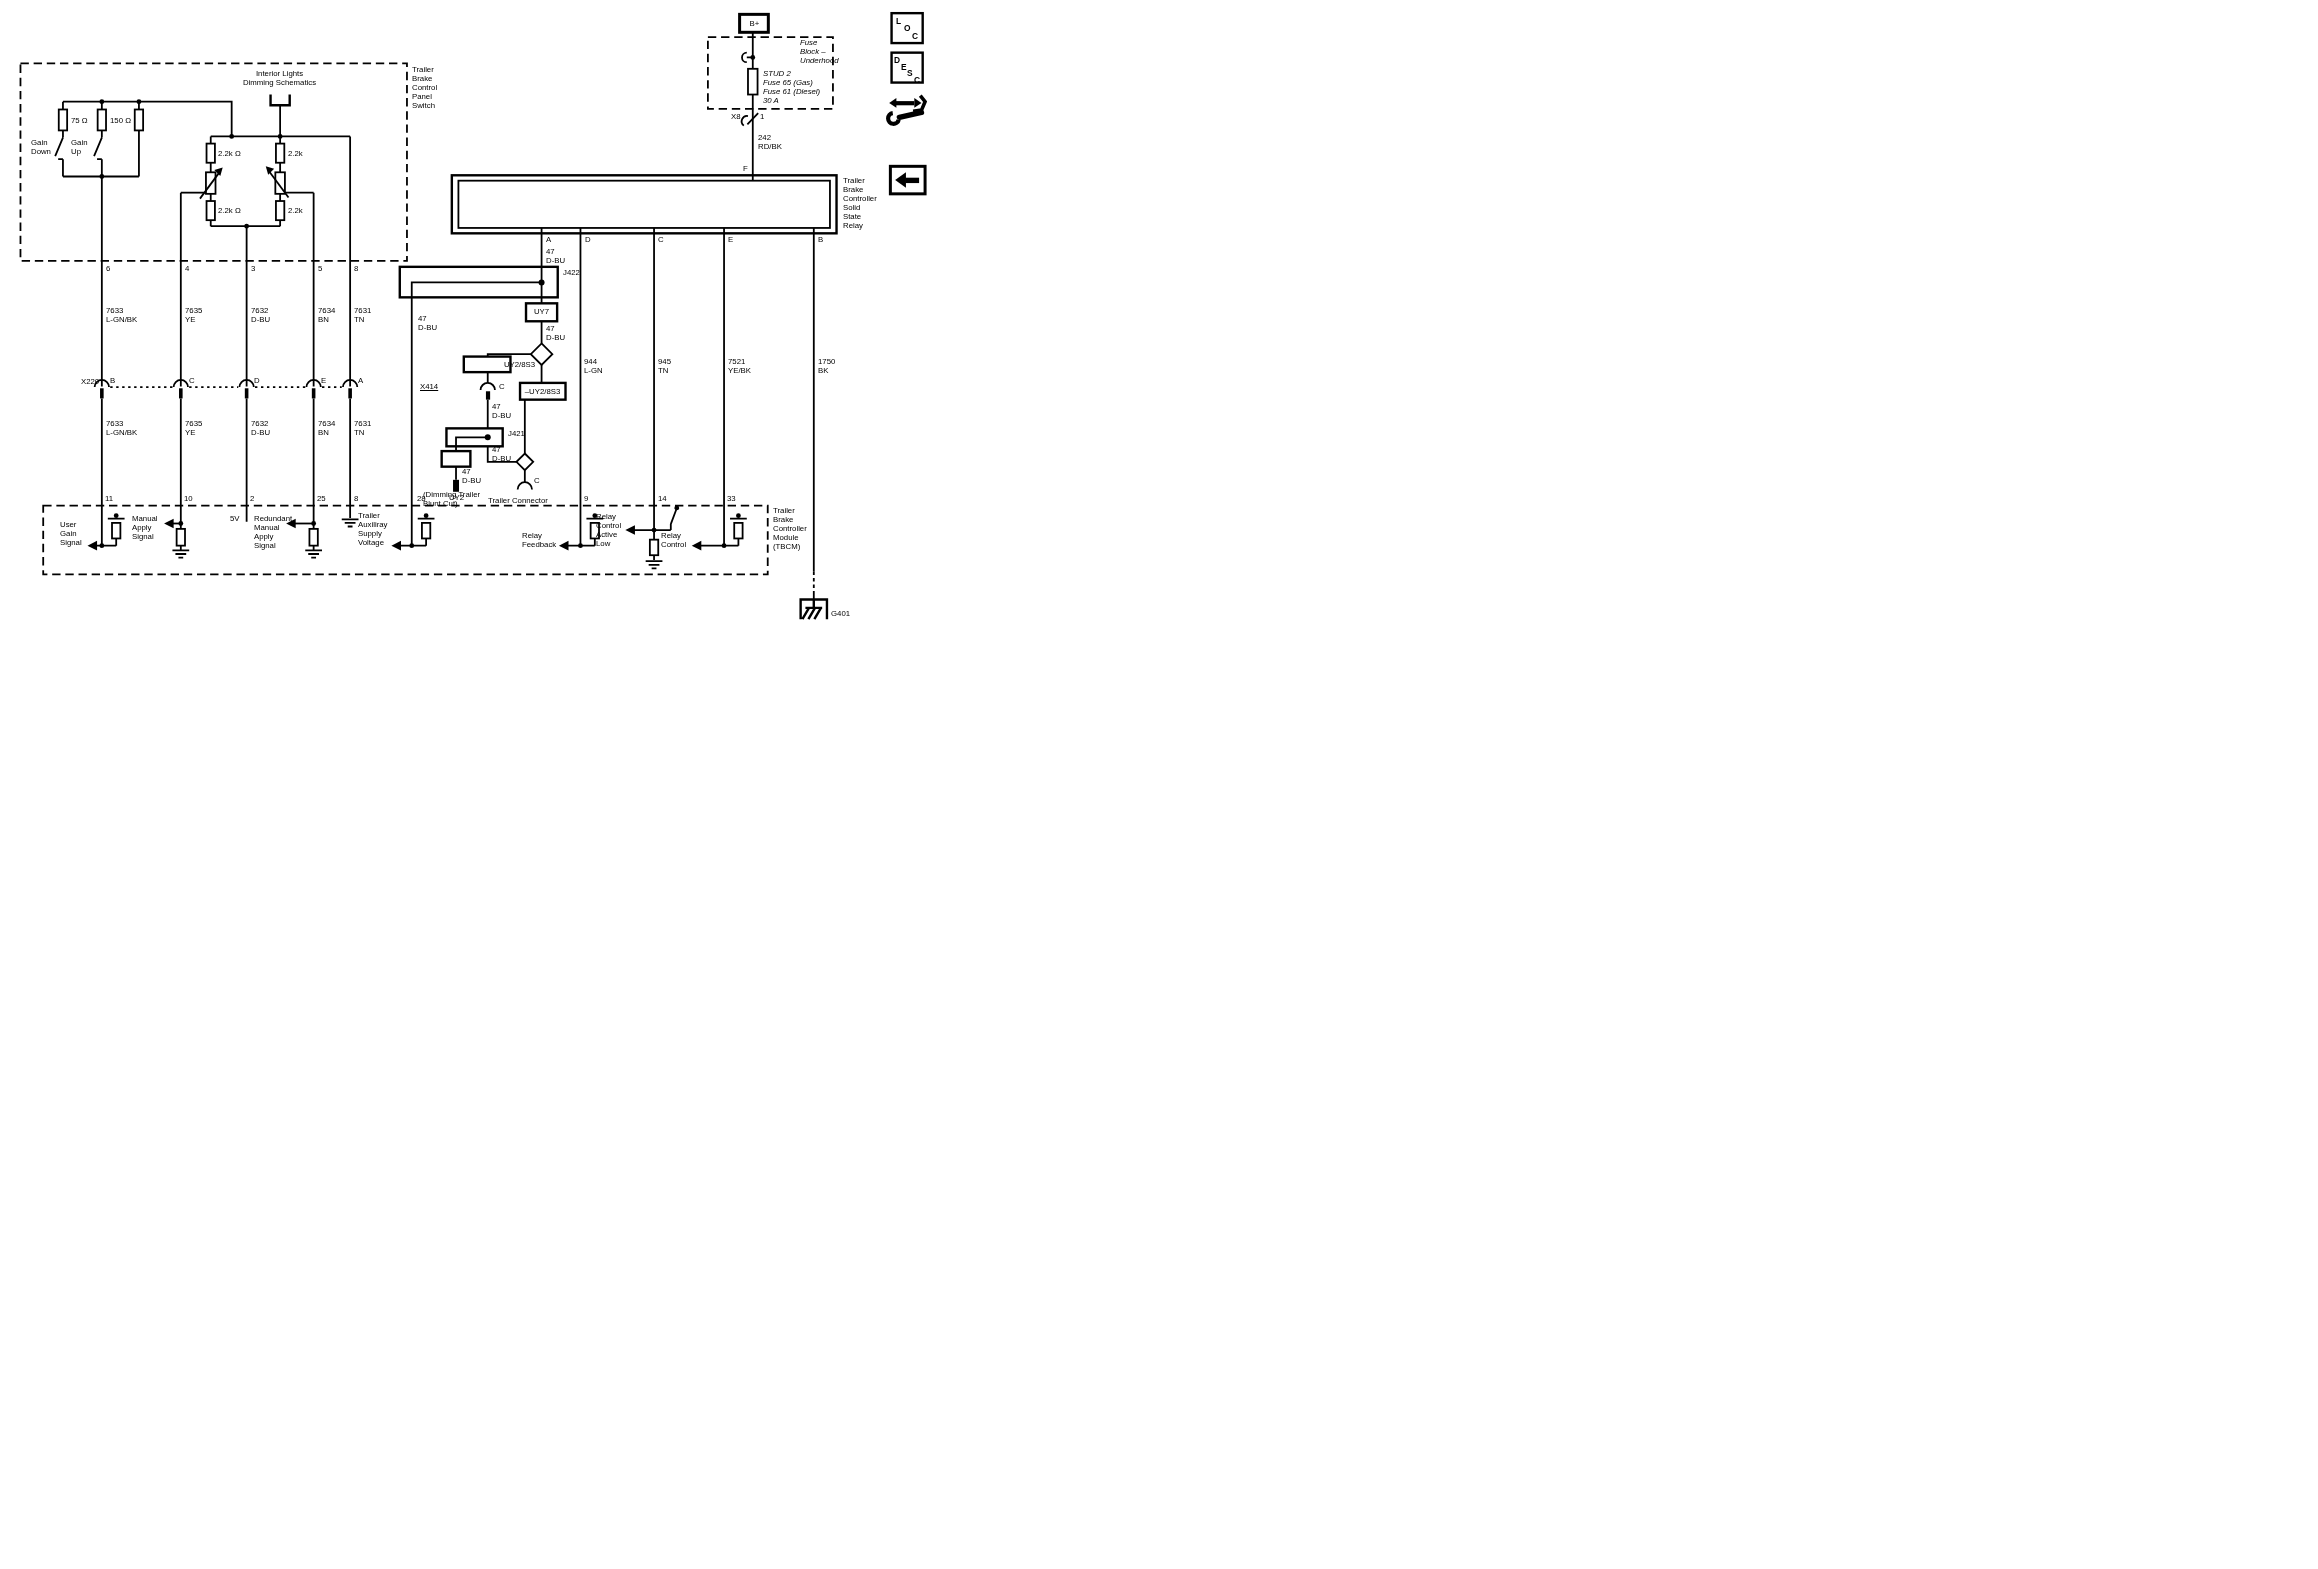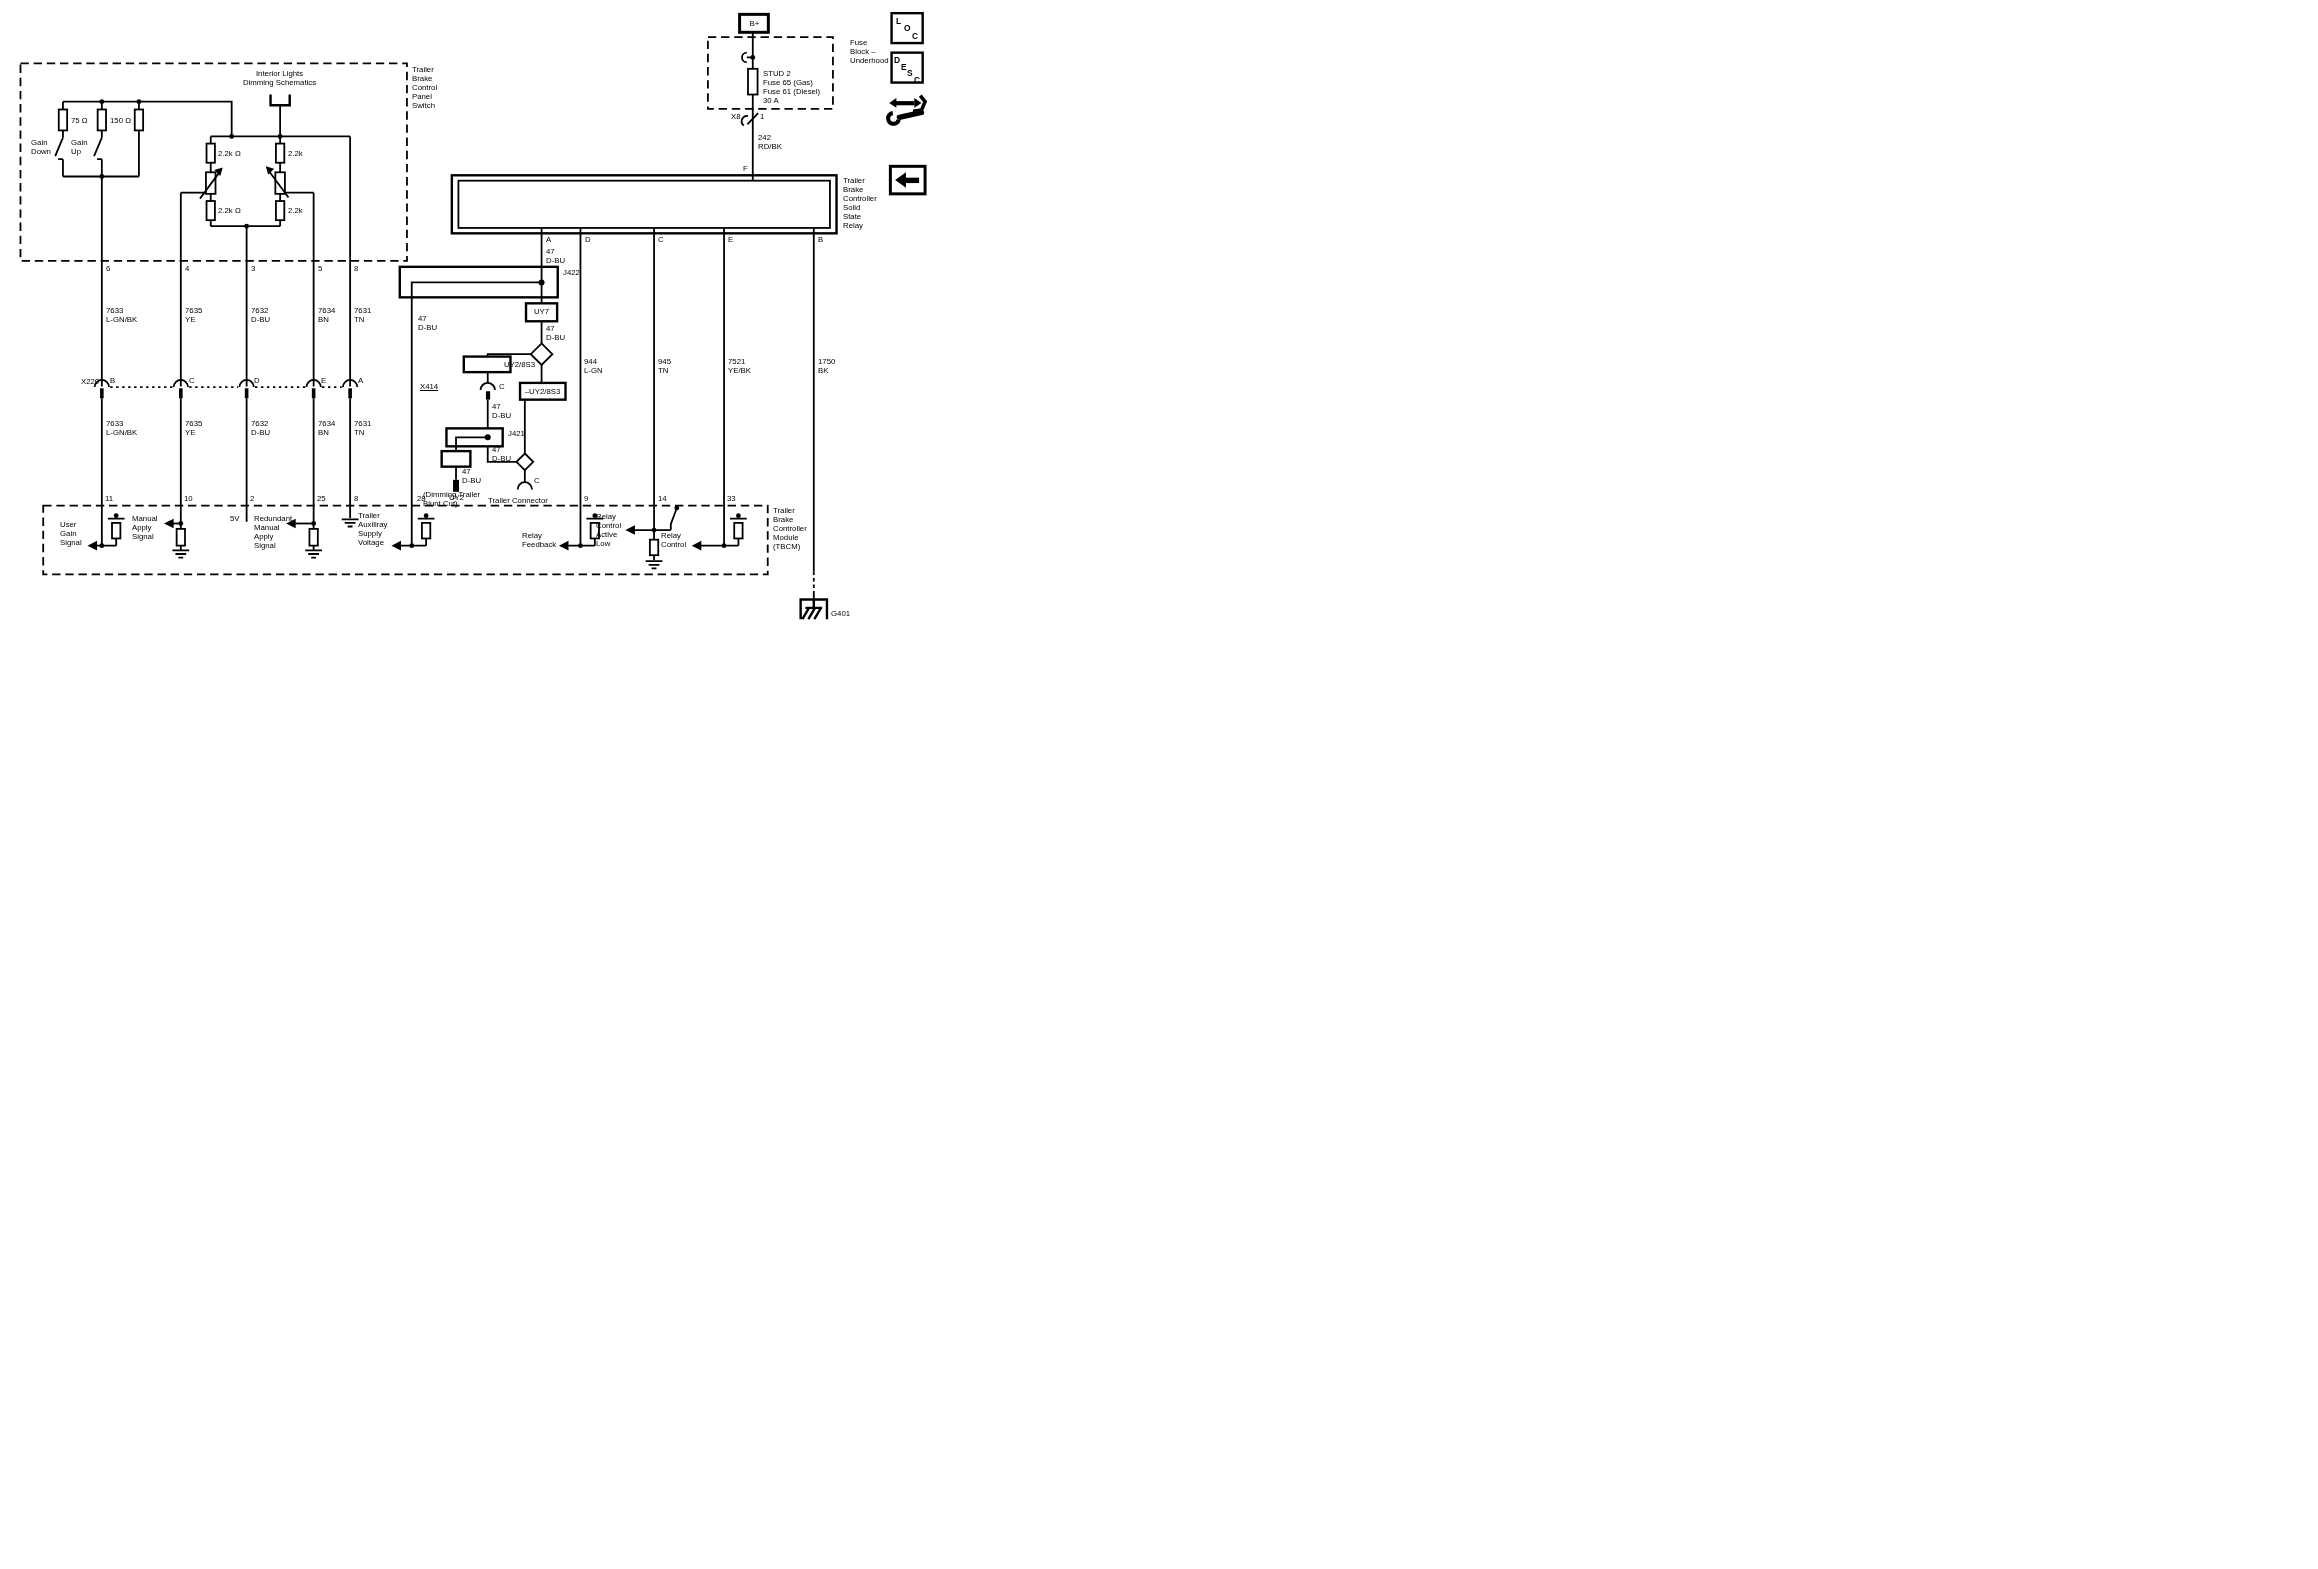--- a/index.html
+++ b/index.html
@@ -270,24 +270,24 @@
 Low</span>
 <span class="lbl" style="left:661px;top:531px;">Relay
 Control</span>
 <span class="lbl" style="left:773px;top:506px;">Trailer
 Brake
 Controller
 Module
 (TBCM)</span>
 
 <span class="lbl c" style="left:740px;top:18.6px;width:29px;">B+</span>
-<span class="lbl" style="left:850px;top:38px;">Fuse
+<span class="lbl" style="left:800px;top:38px;font-style:italic;">Fuse
 Block –
 Underhood</span>
-<span class="lbl" style="left:763px;top:69px;">STUD 2
+<span class="lbl" style="left:763px;top:69px;font-style:italic;">STUD 2
 Fuse 65 (Gas)
 Fuse 61 (Diesel)
 30 A</span>
 <span class="lbl" style="left:731px;top:112px;">X8</span>
 <span class="lbl" style="left:760px;top:112px;">1</span>
 <span class="lbl" style="left:758px;top:133px;">242
 RD/BK</span>
 <span class="lbl" style="left:743px;top:164px;">F</span>
 <span class="lbl" style="left:843px;top:176px;">Trailer
 Brake

